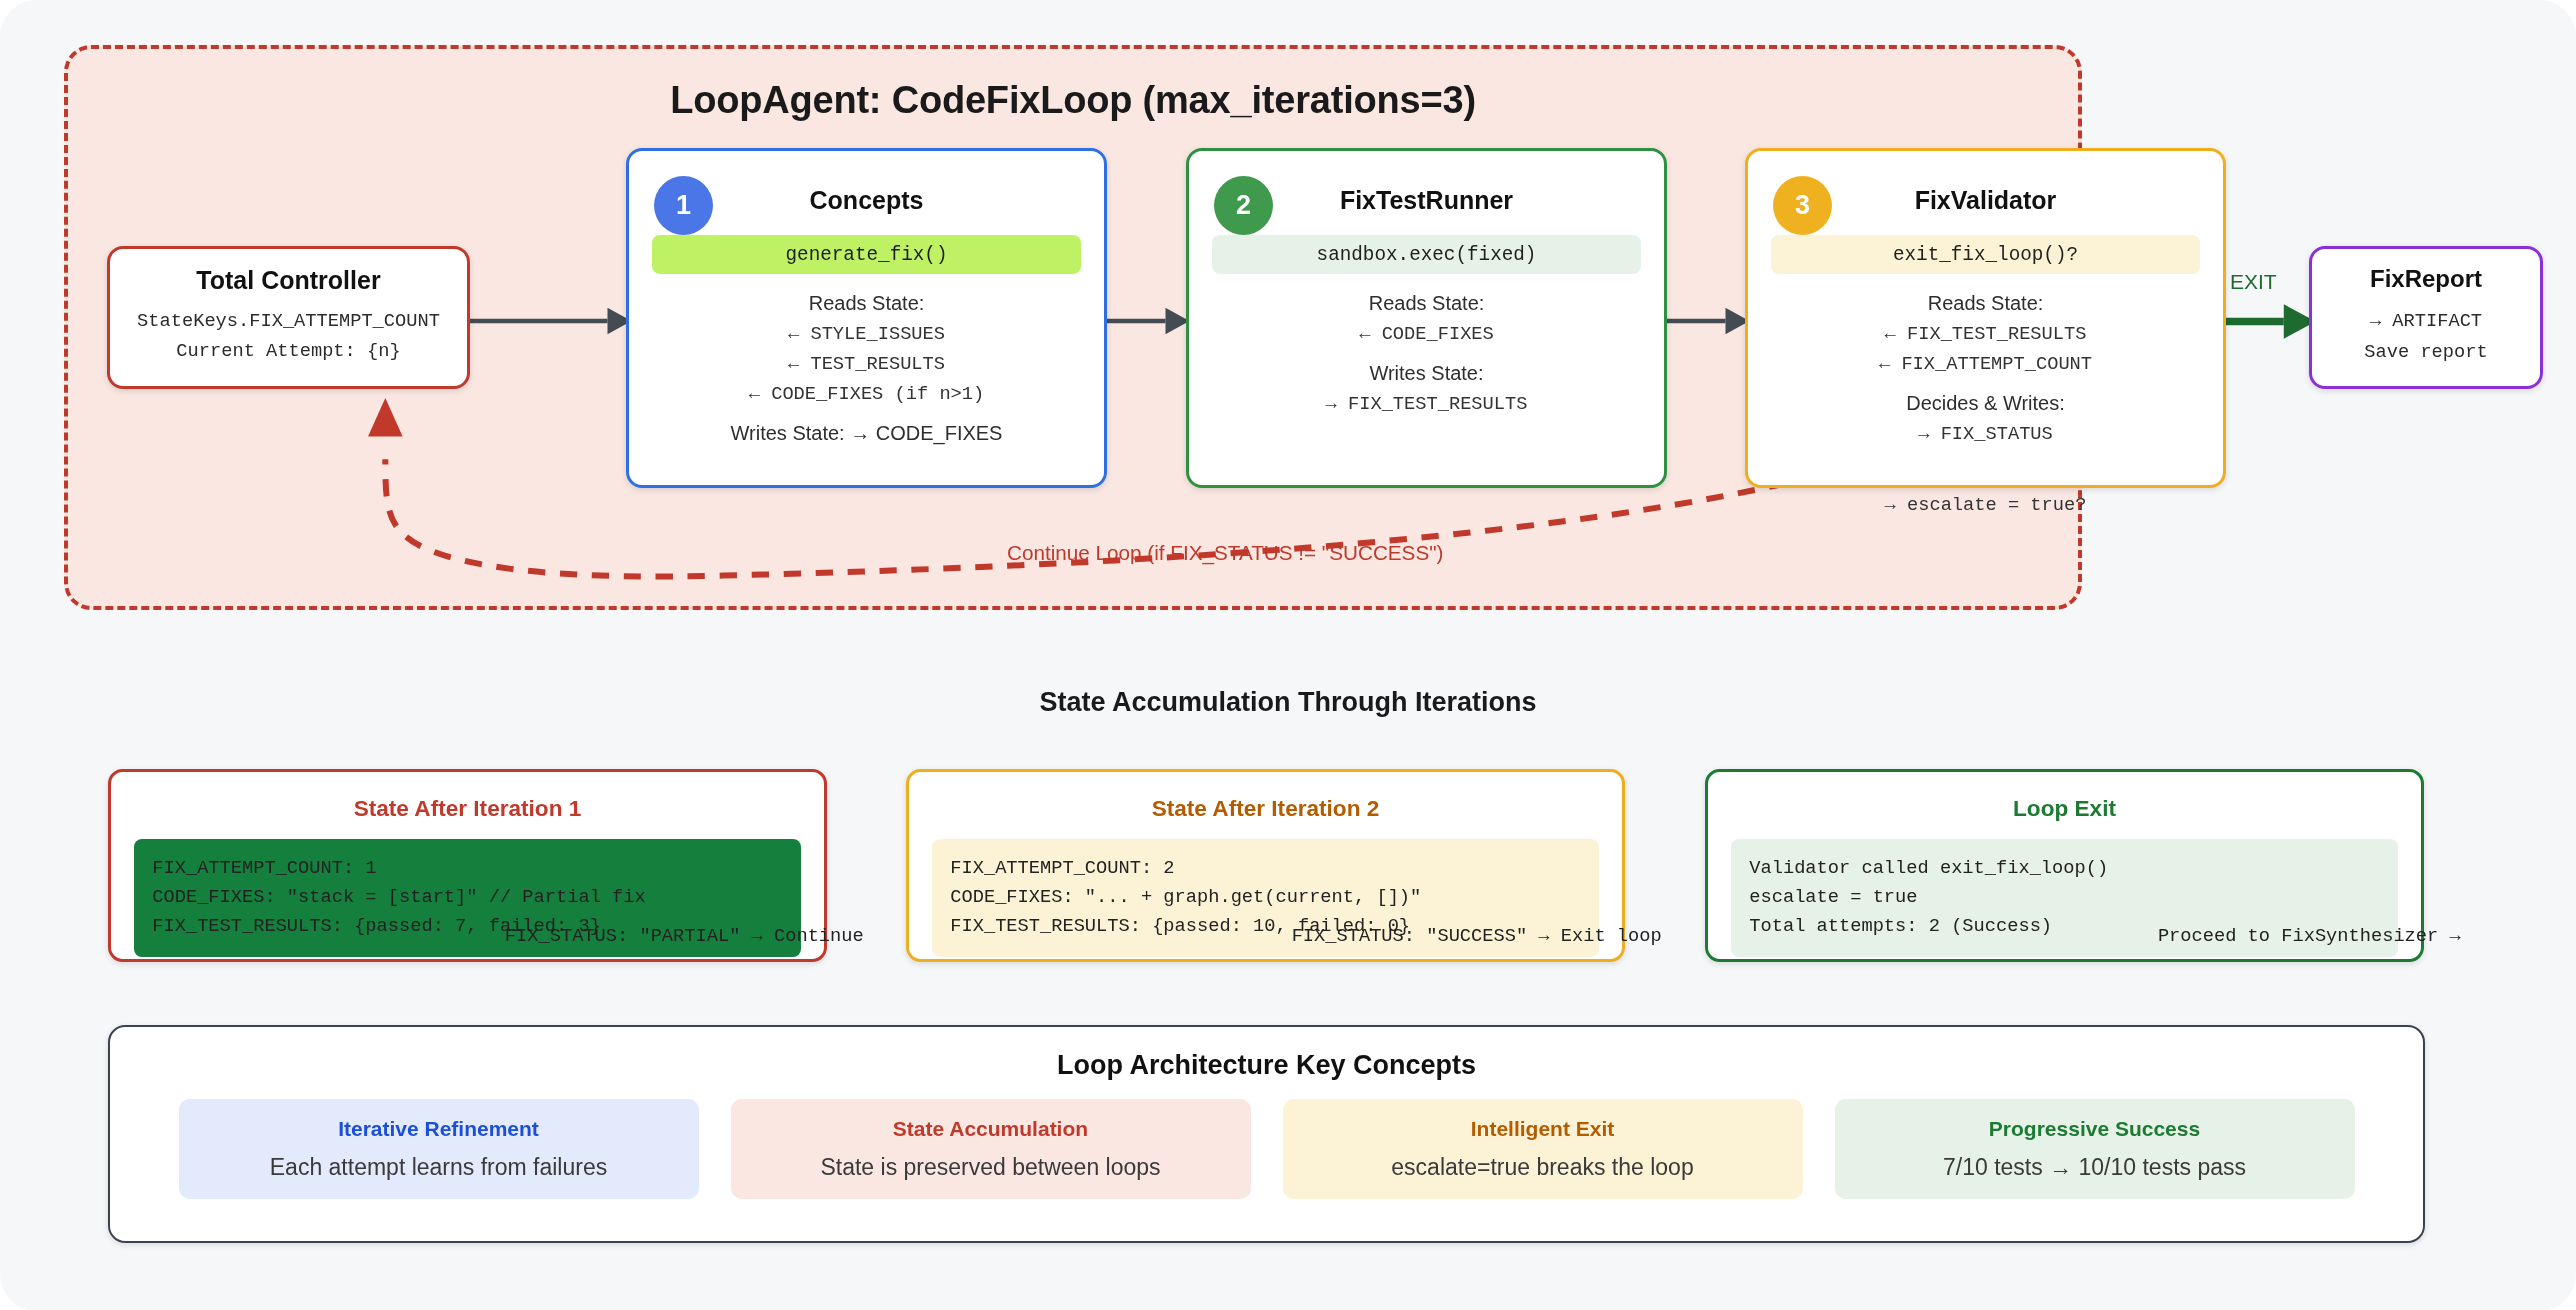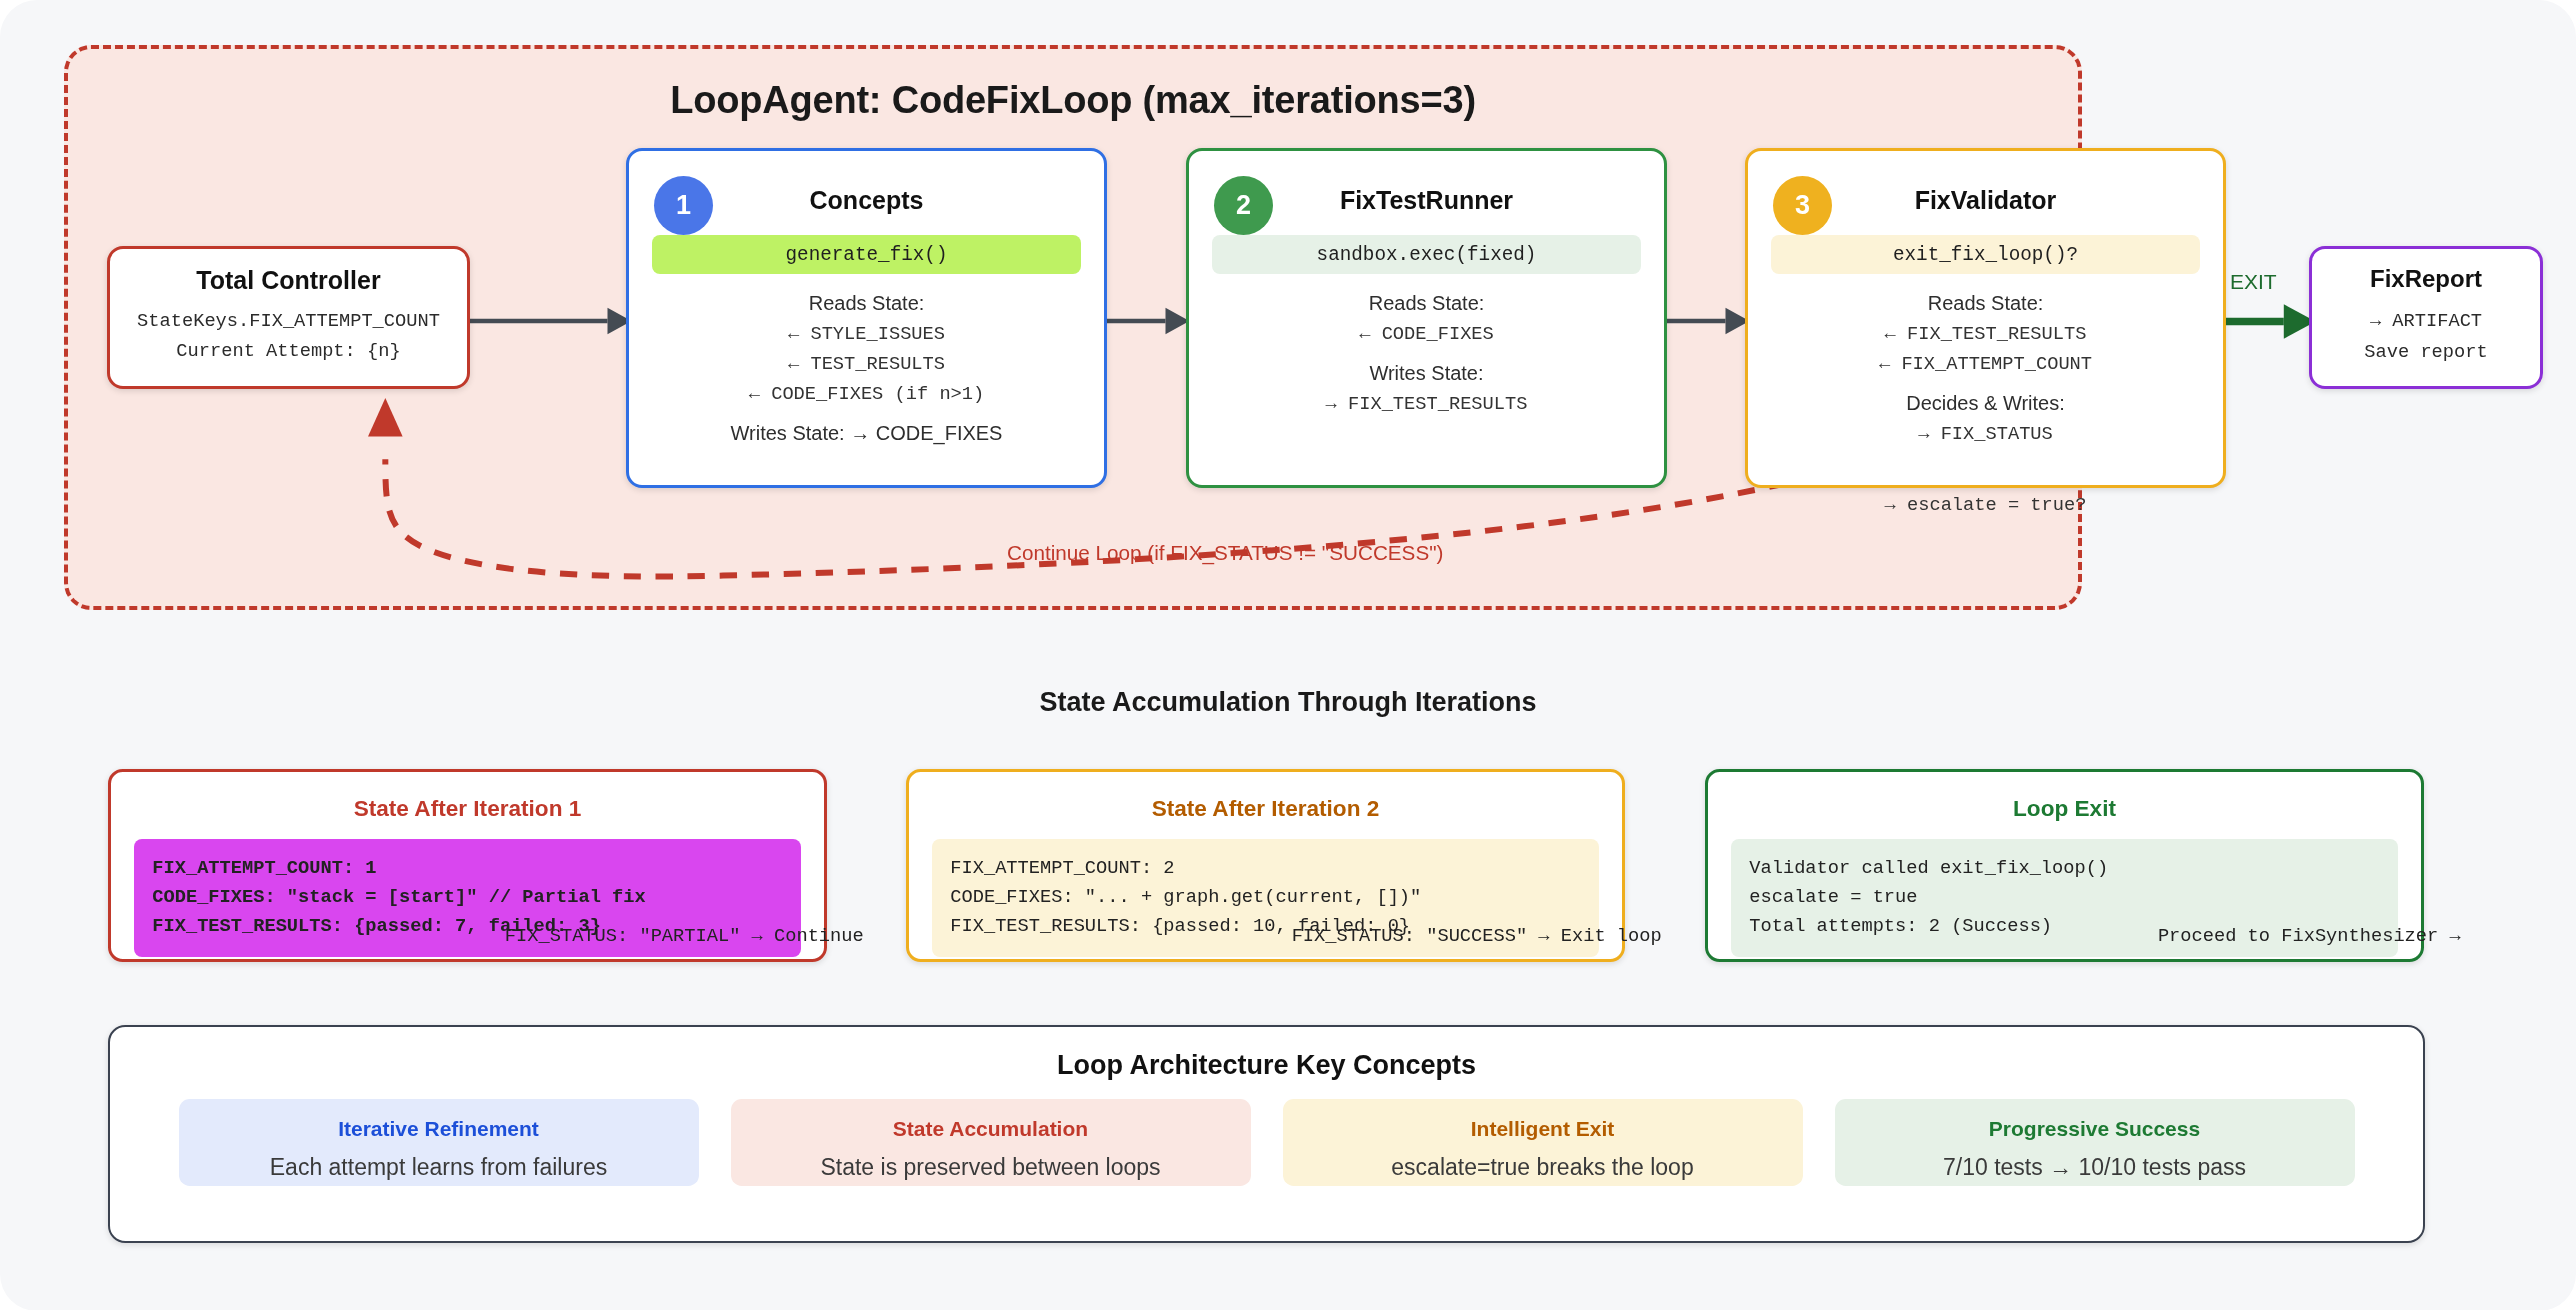--- a/index.html
+++ b/index.html
@@ -267,21 +267,21 @@
   }
 
   #state-card-1 {
     left: 108px;
     top: 769px;
     width: 719px;
     height: 193px;
     border: 3.3px solid #c0392b;
   }
   #state-card-1 .state-card-title { color: #c0392b; }
-  #state-card-1 .state-code { background: #d946ef; font-weight: bold; }
+  #state-card-1 .state-code { background: #15803d; }
 
   #state-card-2 {
     left: 906px;
     top: 769px;
     width: 719px;
     height: 193px;
     border: 3.3px solid #efae1e;
   }
   #state-card-2 .state-card-title { color: #b35c00; }
   #state-card-2 .state-code { background: #fcf3d7; }
@@ -317,21 +317,21 @@
     padding-top: 22.6px;
   }
   #concepts-row {
     display: flex;
     justify-content: center;
     gap: 32px;
     margin-top: 18.7px;
   }
   .concept {
     width: 520px;
-    height: 87px;
+    height: 100px;
     border-radius: 10.7px;
     box-sizing: border-box;
     padding-top: 17.3px;
   }
   .concept-title {
     text-align: center;
     font-size: 21px;
     font-weight: bold;
   }
   .concept-desc {

